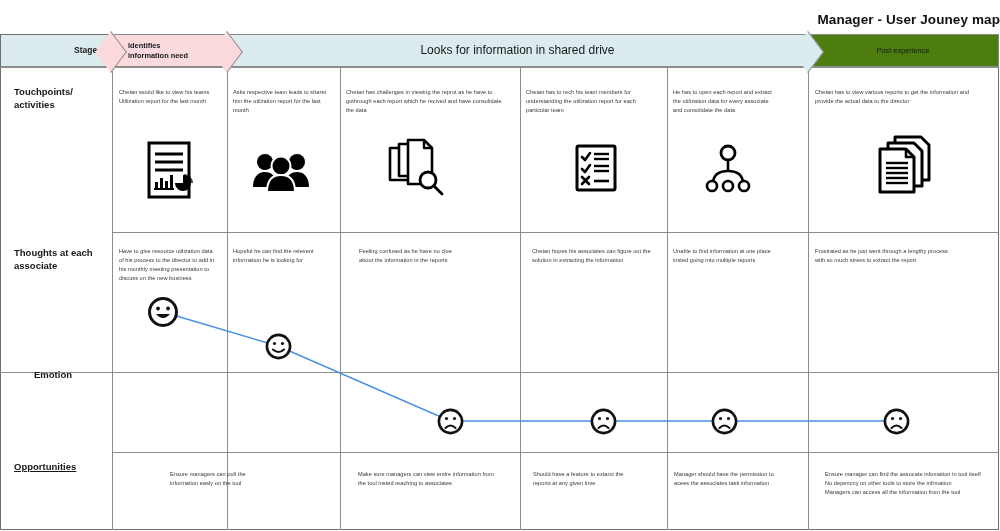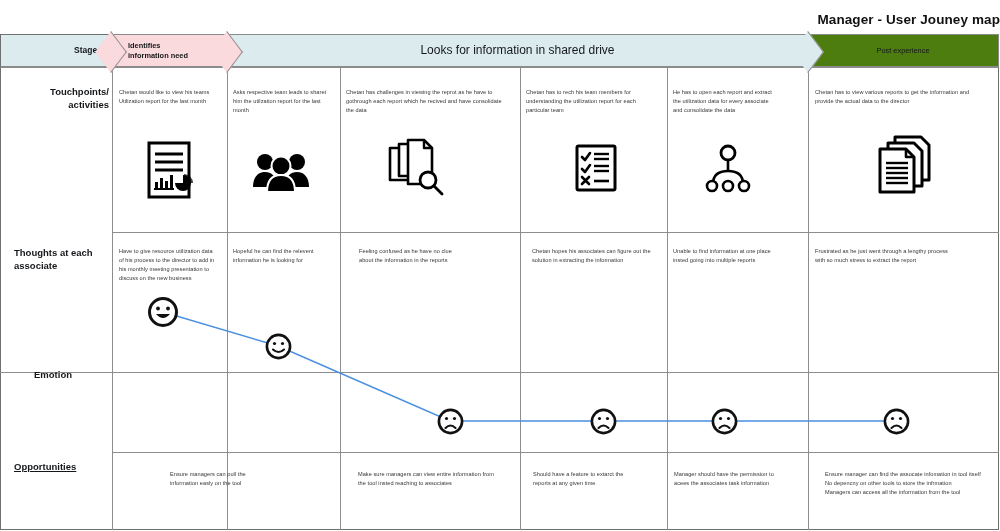--- a/index.html
+++ b/index.html
@@ -187,21 +187,21 @@
   <div class="grid-line vline" style="left:667px; top:67px; height:463px;"></div>
   <div class="grid-line vline" style="left:808px; top:67px; height:463px;"></div>
 
   <div class="grid-line hline" style="left:0px; top:67px; width:999px;"></div>
   <div class="grid-line hline" style="left:112px; top:232px; width:887px;"></div>
   <div class="grid-line hline" style="left:112px; top:372px; width:887px;"></div>
   <div class="grid-line hline" style="left:112px; top:452px; width:887px;"></div>
 
   <div class="grid-line hline" style="left:0px; top:372px; width:113px;"></div>
 
-  <div class="row-label" style="top:86px; white-space:pre-line;text-align:right;">Touchpoints/
+  <div class="row-label" style="top:86px; white-space:pre-line;">Touchpoints/
 activities</div>
   <div class="row-label" style="top:247px; white-space:pre-line;">Thoughts at each
 associate</div>
   <div class="row-label" style="top:369px; white-space:pre-line;padding-left:20px;">Emotion</div>
   <div class="row-label" style="top:461px; white-space:pre-line;text-decoration:underline;">Opportunities</div>
 
   <div class="cell-text" style="left:119px; top:88px; width:104px; white-space:pre-line;">Chetan would like to view his teams
 Utilization report for the last month</div>
   <div class="cell-text" style="left:233px; top:88px; width:102px; white-space:pre-line;">Asks respective team leads to sharet
 him the utilzation report for the last

